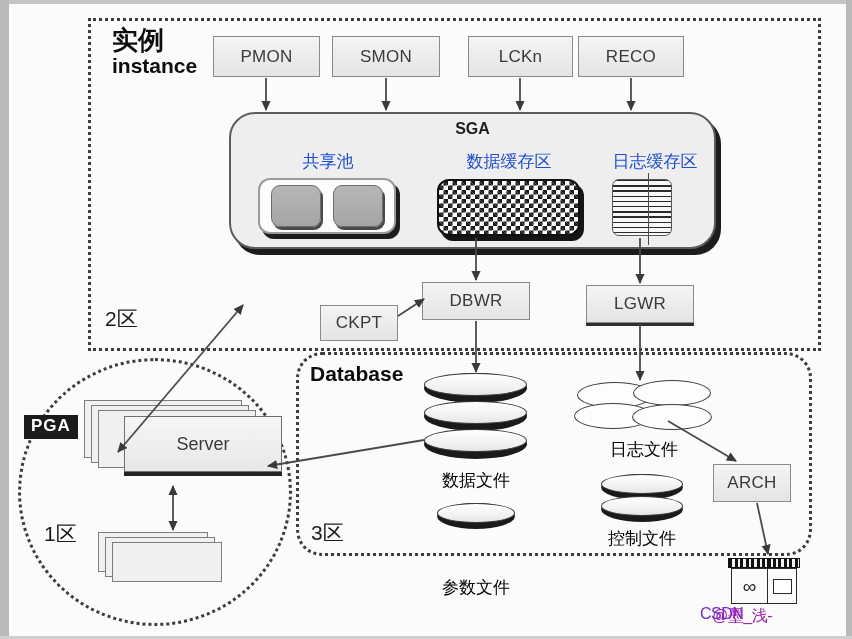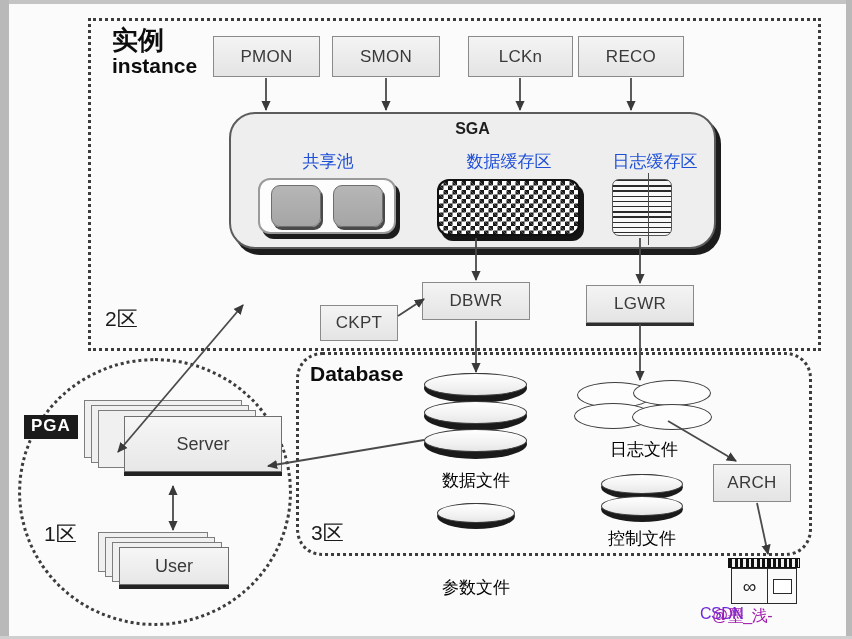--- a/index.html
+++ b/index.html
@@ -389,23 +389,20 @@
     <div class="sheet" style="left:14px; top:10px; width:158px; height:58px;"></div>
     <div class="front" style="left:21px; top:16px; width:158px; height:56px;margin-left:19px;">
       <span>Server</span>
     </div>
   </div>
 
   <div class="stack" style="left:98px; top:532px; width:140px; height:64px;">
     <div class="sheet" style="left:0px;  top:0px;  width:110px; height:40px;"></div>
     <div class="sheet" style="left:7px;  top:5px;  width:110px; height:40px;"></div>
     <div class="sheet" style="left:14px; top:10px; width:110px; height:40px;"></div>
-    <div class="front" style="left:21px; top:15px; width:110px; height:38px;">
-      <span>User</span>
-    </div>
   </div>
 
   <div class="cyl" style="left:424px; top:373px; width:103px; height:30px;">
     <div class="body"></div>
     <div class="top"></div>
   </div>
   <div class="cyl" style="left:424px; top:401px; width:103px; height:30px;">
     <div class="body"></div>
     <div class="top"></div>
   </div>

